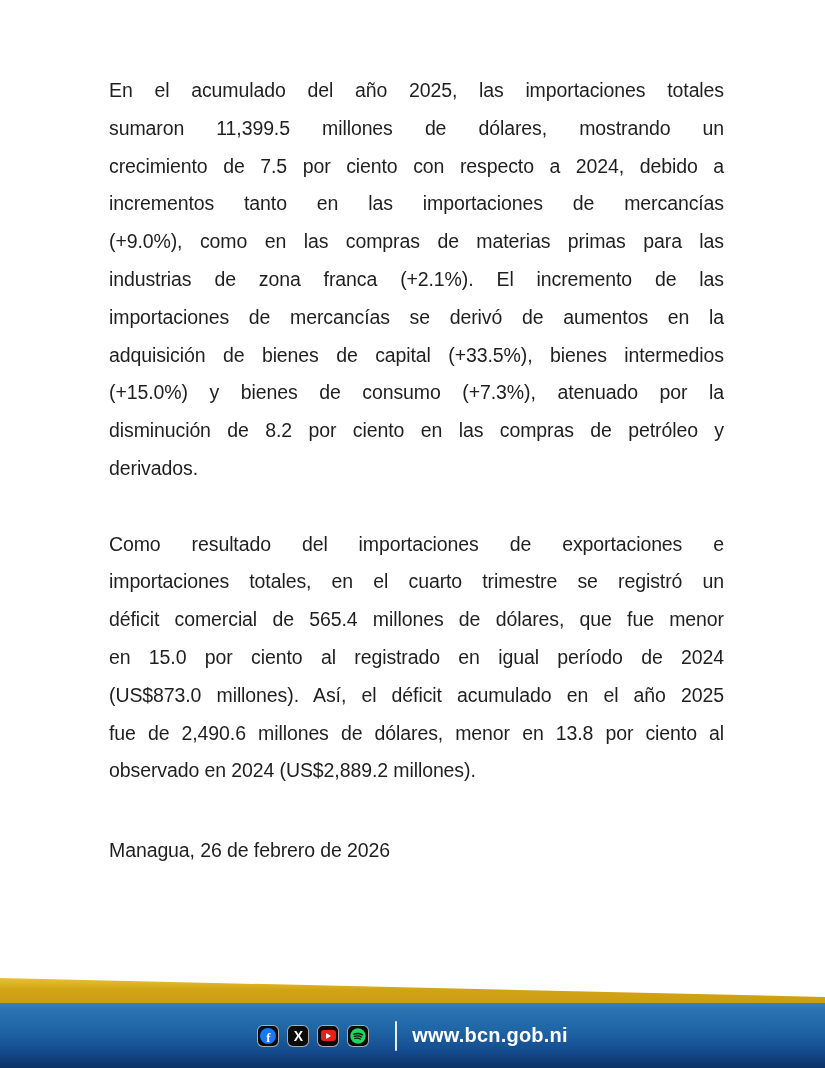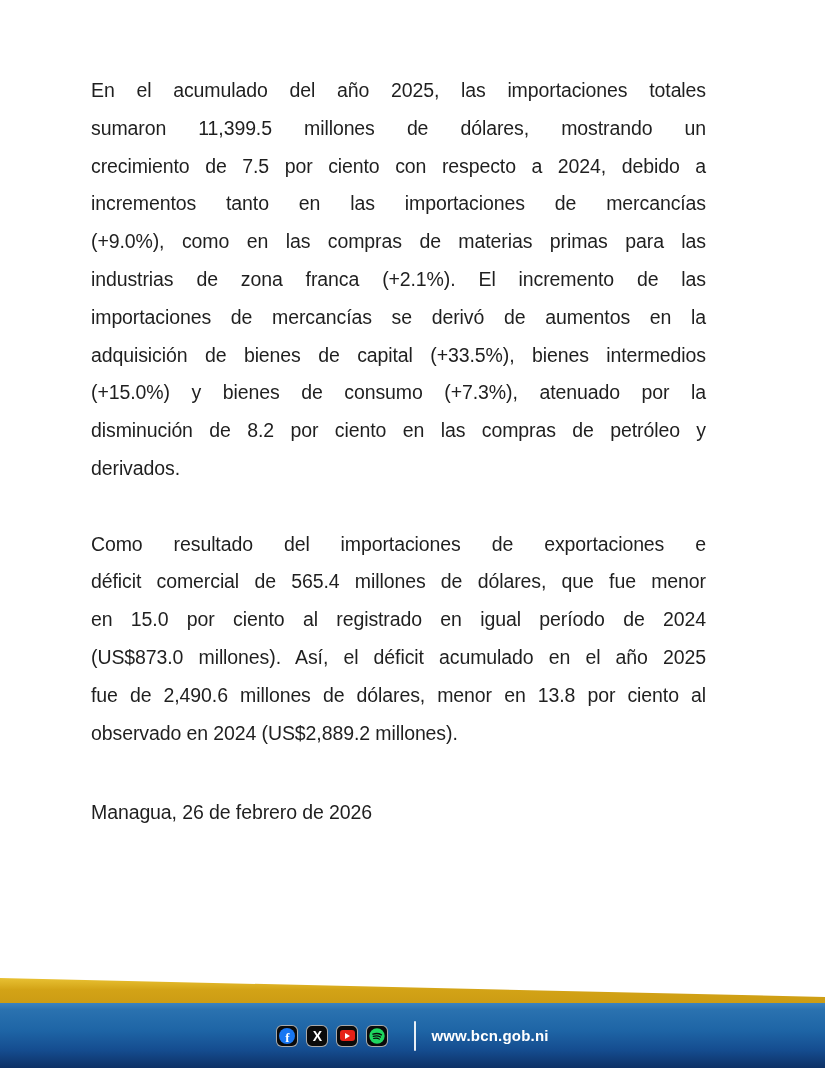--- a/index.html
+++ b/index.html
@@ -12,21 +12,21 @@
     height: 1068px;
     margin: 0 auto;
     background: #ffffff;
     overflow: hidden;
   }
 
   
   .content {
     position: absolute;
     top: 72px;
-    left: 91px;
+    left: 109px;
     width: 615px;
     color: #1f1f1f;
     font-size: 19.5px;
     font-weight: 400;
     letter-spacing: -0.1px;
   }
   .para { margin-bottom: 37.8px; }
   .line {
     line-height: 37.8px;
     height: 37.8px;
@@ -126,21 +126,21 @@
   }
   .divider {
     width: 2px;
     height: 30px;
     background: rgba(255,255,255,0.9);
     border-radius: 1px;
     margin: 0 15px 0 26px;
   }
   .site-url {
     color: #ffffff;
-    font-size: 15px;
+    font-size: 20px;
     font-weight: 600;
     letter-spacing: 0.2px;
     cursor: pointer;
   }
 </style>
 </head>
 <body>
 
 <div class="page">
 
@@ -154,20 +154,21 @@
           <div class="line">(+9.0%), como en las compras de materias primas para las</div>
           <div class="line">industrias de zona franca (+2.1%). El incremento de las</div>
           <div class="line">importaciones de mercancías se derivó de aumentos en la</div>
           <div class="line">adquisición de bienes de capital (+33.5%), bienes intermedios</div>
           <div class="line">(+15.0%) y bienes de consumo (+7.3%), atenuado por la</div>
           <div class="line">disminución de 8.2 por ciento en las compras de petróleo y</div>
           <div class="line last">derivados.</div>
         </div>
         <div class="para">
           <div class="line">Como resultado del importaciones de exportaciones e</div>
+          <div class="line">importaciones totales, en el cuarto trimestre se registró un</div>
           <div class="line">déficit comercial de 565.4 millones de dólares, que fue menor</div>
           <div class="line">en 15.0 por ciento al registrado en igual período de 2024</div>
           <div class="line">(US$873.0 millones). Así, el déficit acumulado en el año 2025</div>
           <div class="line">fue de 2,490.6 millones de dólares, menor en 13.8 por ciento al</div>
           <div class="line last">observado en 2024 (US$2,889.2 millones).</div>
         </div>
       </div>
     <div class="dateline">Managua, 26 de febrero de 2026</div>
   </div>
 

